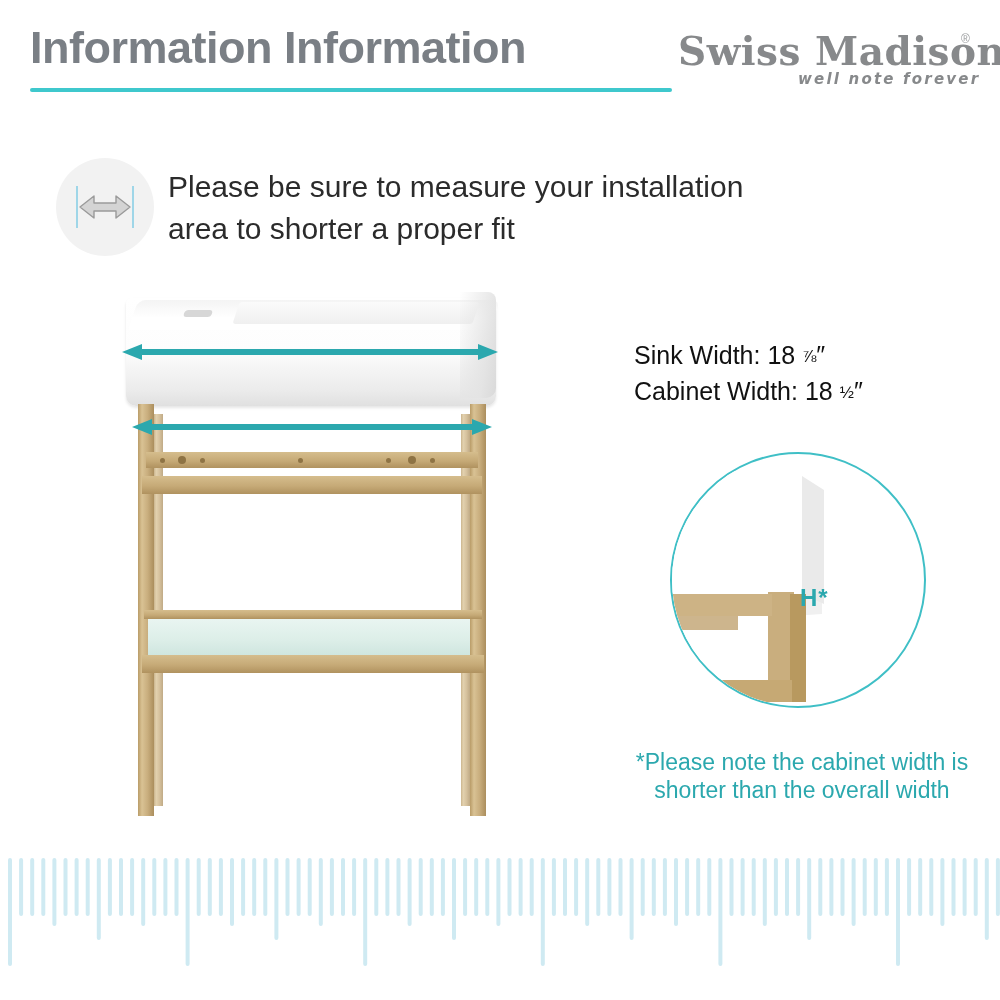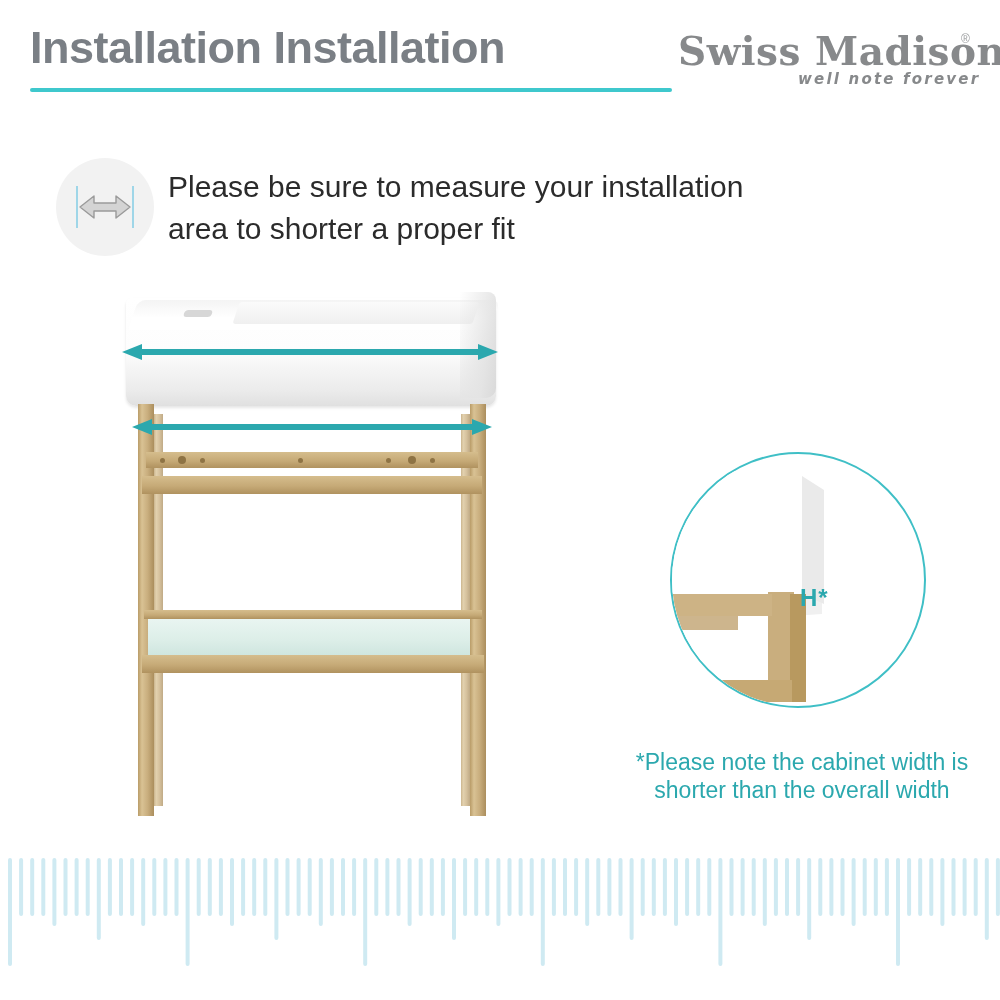--- a/index.html
+++ b/index.html
@@ -247,21 +247,21 @@
     top: 848px;
     width: 1000px;
     height: 120px;
   }
 </style>
 </head>
 <body>
 
 <div id="page">
 
-  <div id="page-title">Installation Installation</div>
+  <div id="page-title">Information Information</div>
   <div id="title-rule"></div>
 
   <div id="brand">
     <div id="brand-name">Swiss Madison</div>
     <div id="brand-reg">®</div>
     <div id="brand-tagline">well note forever</div>
   </div>
 
   <div id="measure-icon">
     <svg width="98" height="98" viewBox="0 0 98 98">
@@ -309,20 +309,32 @@
       </svg>
     </div>
 
     <div class="arrow" style="left:14px; top:133px; width:360px;">
       <svg width="360" height="16" viewBox="0 0 360 16">
         <path d="M0 8 L20 0 L20 5 L340 5 L340 0 L360 8 L340 16 L340 11 L20 11 L20 16 Z" fill="#2ba8ae"></path>
       </svg>
     </div>
   </div>
 
+  <div id="dims">
+    <div>
+      <span>Sink Width:</span>
+      <span>18</span>
+      <span class="frac">⅞</span><span>″</span>
+    </div>
+    <div>
+      <span>Cabinet Width:</span>
+      <span>18</span>
+      <span class="frac">½</span><span>″</span>
+    </div>
+  </div>
 
   <div id="detail-circle">
     <svg width="248" height="248" viewBox="0 0 248 248">
 
       <path d="M-30 12 L150 22 L150 140 L-30 150 Z" fill="#ffffff"></path>
       <path d="M-30 150 L150 140 L150 160 L-30 172 Z" fill="#f0f0f0"></path>
       <path d="M130 22 L152 36 L152 150 L130 140 Z" fill="#eaeaea"></path>
 
       <path d="M-30 150 L118 142 L118 250 L-30 250 Z" fill="#ffffff"></path>
       <rect x="96" y="138" width="26" height="112" fill="#c9ae7e"></rect>

